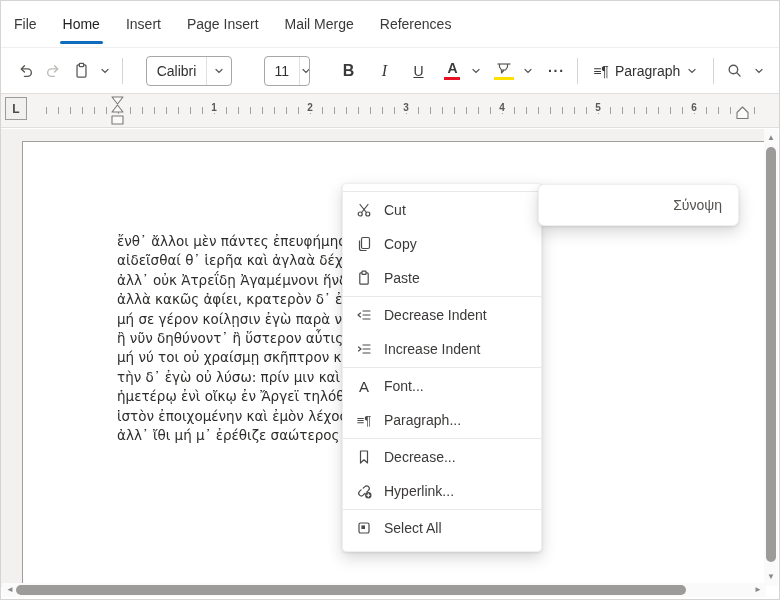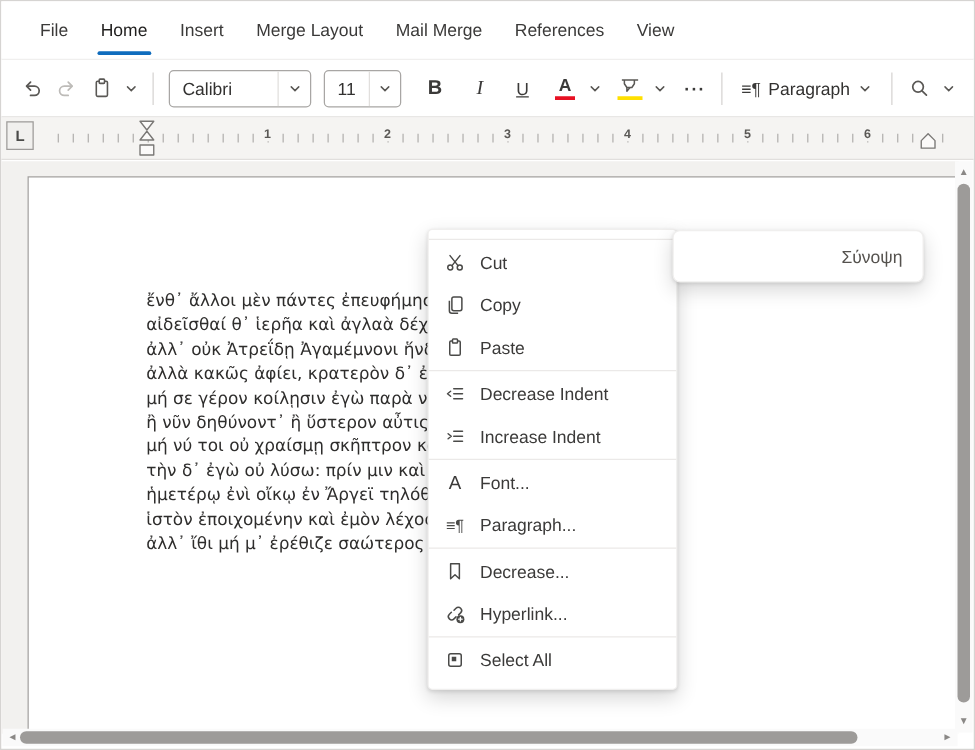--- a/index.html
+++ b/index.html
@@ -1,31 +1,31 @@
 <!DOCTYPE html>
 <html><head>
 <meta charset="utf-8">
 <style>
   * { margin:0; padding:0; box-sizing:border-box; }
   html,body { width:780px; height:600px; font-family:"Liberation Sans", sans-serif; background:#fff; }
   #app { position:relative; width:780px; height:600px; background:#fff; border:1px solid #d6d4d2; overflow:hidden; }
 
   
-  .menubar { height:46px; display:flex; align-items:center; padding-left:18px; background:#fff; }
+  .menubar { height:46px; display:flex; align-items:center; padding-left:0; background:#fff; }
   .tab { position:relative; padding:0 13px; font-size:14px; color:#3b3a39; height:46px; display:flex; align-items:center; cursor:pointer; }
   .tab.active span { font-weight:normal; color:#201f1e; }
   .tab.active::after { content:""; position:absolute; left:10px; right:10px; bottom:3px; height:3px; background:#0f6cbd; border-radius:2px; }
 
   
   .toolbar { height:47px; display:flex; align-items:center; padding:0 10px; background:#fff; border-top:1px solid #f0efee; border-bottom:1px solid #e1dfdd; }
   .tbtn { height:30px; min-width:28px; display:flex; align-items:center; justify-content:center; border:none; background:transparent; border-radius:4px; color:#484644; font-size:15px; cursor:pointer; }
   .tbtn.narrow { min-width:20px; }
   .tbtn:disabled { cursor:default; }
   .tdiv { width:1px; height:26px; background:#d6d4d2; margin:0 7px; }
-  .combo { height:30px; border:1px solid #a8a6a4; border-radius:4px; background:#fff; display:flex; align-items:center; margin:0 5px; overflow:hidden; }
+  .combo { height:30px; border:1px solid #a8a6a4; border-radius:4px; background:#fff; display:flex; align-items:center; margin:0 16px; overflow:hidden; }
   .combo .cval { padding:0 10px; font-size:14px; color:#323130; flex:1; }
   .combo .cchev { width:26px; height:100%; display:flex; align-items:center; justify-content:center; border-left:1px solid #e1dfdd; cursor:pointer; }
   .underbar { position:relative; display:flex; flex-direction:column; align-items:center; line-height:1; }
   .underbar .bar { width:16px; height:3px; margin-top:2px; }
   .boldB { font-weight:bold; font-size:16px; color:#3b3a39; }
   .italI { font-family:"Liberation Serif", serif; font-style:italic; font-size:16px; color:#3b3a39; }
   .undU { font-size:14px; text-decoration:underline; color:#3b3a39; }
   .dots { font-size:14px; letter-spacing:1px; color:#3b3a39; font-weight:bold; }
   .pgroup { display:flex; align-items:center; gap:6px; padding:0 8px; height:30px; border-radius:4px; cursor:pointer; }
   .pglyph { font-size:14px; color:#3b3a39; }
@@ -73,30 +73,27 @@
     <div class="tab">
         <span>File</span>
       </div>
     <div class="tab active">
         <span>Home</span>
       </div>
     <div class="tab">
         <span>Insert</span>
       </div>
     <div class="tab">
-        <span>Merge Layout</span>
+        <span>Page Insert</span>
       </div>
     <div class="tab">
         <span>Mail Merge</span>
       </div>
     <div class="tab">
         <span>References</span>
-      </div>
-    <div class="tab">
-        <span>View</span>
       </div>
   </nav>
 
   <div class="toolbar">
     <button class="tbtn" title="Undo">
       <span>
         <svg width="17" height="17" viewBox="0 0 16 16" fill="none" stroke="#5a5855" stroke-width="1.3" stroke-linecap="round" stroke-linejoin="round">
           <path d="M4.5 6.5 H10 a3.5 3.5 0 0 1 0 7 H7"></path>
             <path d="M7 3.5 L4 6.5 L7 9.5"></path>
         </svg>

